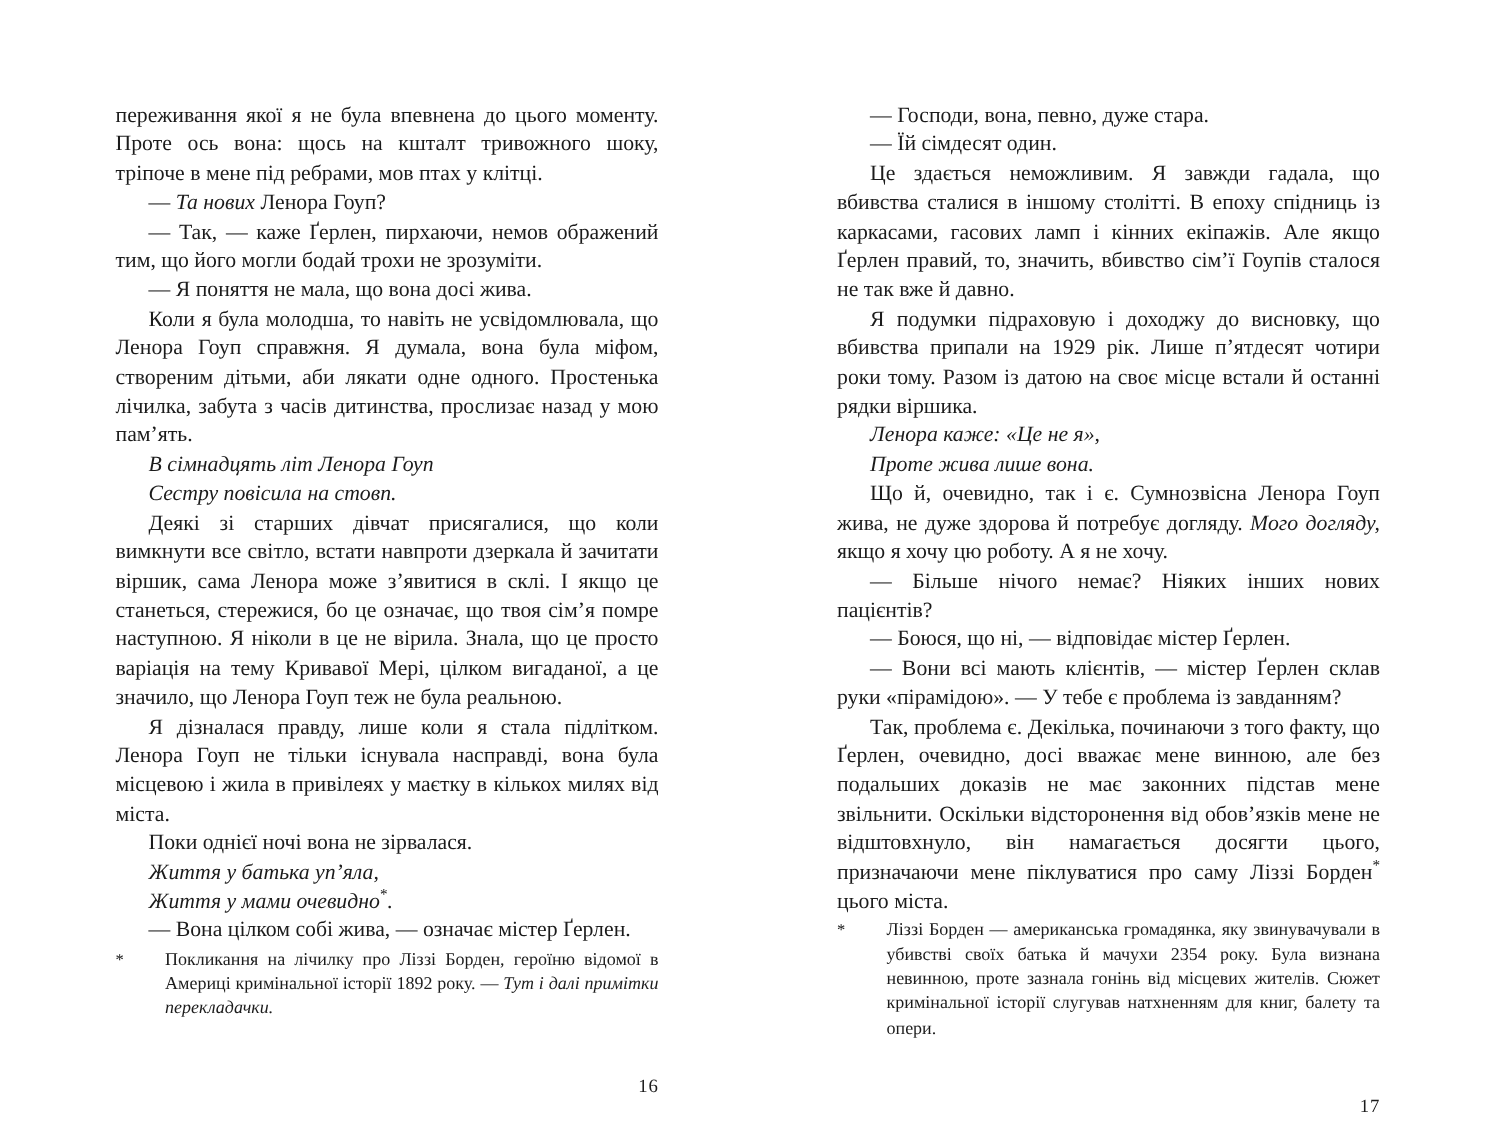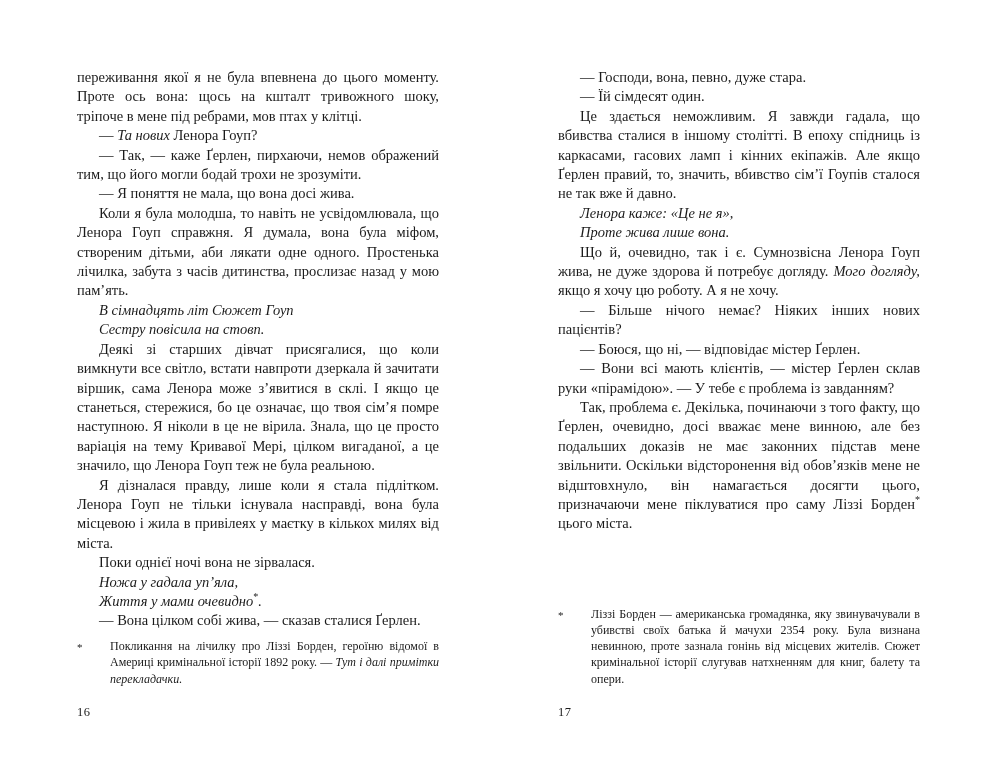--- a/index.html
+++ b/index.html
@@ -37,59 +37,60 @@
   .footnote {
     margin-top: auto;
     display: flex;
     font-size: 12px;
     line-height: 16.3px;
     text-align: justify;
   }
   .fn-marker { width: 33px; flex: none; font-size: 11px; padding-top: 1px; }
   .fn-text { flex: 1; }
   .page-number {
-    margin-top: 18px;
-    text-align: left;
+    margin-top: 37px;
+    text-align: right;
     font-size: 12.5px;
     letter-spacing: 0.5px;
   }
 </style>
 </head>
 <body>
 
 <div class="spread">
 
   <div class="page left">
     <div class="page-text">
         <p class="para noindent"><span>переживання якої я не була впевнена до цього моменту. Проте ось вона: щось на кшталт тривожного шоку, тріпоче в мене під ребрами, мов птах у клітці.</span></p>
         <p class="para"><span>— </span><span class="it">Та нових</span><span> Ленора Гоуп?</span></p>
         <p class="para"><span>— Так, — каже Ґерлен, пирхаючи, немов ображений тим, що його могли бодай трохи не зрозуміти.</span></p>
         <p class="para"><span>— Я поняття не мала, що вона досі жива.</span></p>
         <p class="para"><span>Коли я була молодша, то навіть не усвідомлювала, що Ленора Гоуп справжня. Я думала, вона була міфом, створеним дітьми, аби лякати одне одного. Простенька лічилка, забута з часів дитинства, прослизає назад у мою пам’ять.</span></p>
-        <p class="para"><span class="it">В сімнадцять літ Сюжет Гоуп</span></p>
+        <p class="para"><span class="it">В сімнадцять літ Ленора Гоуп</span></p>
         <p class="para"><span class="it">Сестру повісила на стовп.</span></p>
         <p class="para"><span>Деякі зі старших дівчат присягалися, що коли вимкнути все світло, встати навпроти дзеркала й зачитати віршик, сама Ленора може з’явитися в склі. І якщо це станеться, стережися, бо це означає, що твоя сім’я помре наступною. Я ніколи в це не вірила. Знала, що це просто варіація на тему Кривавої Мері, цілком вигаданої, а це значило, що Ленора Гоуп теж не була реальною.</span></p>
         <p class="para"><span>Я дізналася правду, лише коли я стала підлітком. Ленора Гоуп не тільки існувала насправді, вона була місцевою і жила в привілеях у маєтку в кількох милях від міста.</span></p>
         <p class="para"><span>Поки однієї ночі вона не зірвалася.</span></p>
-        <p class="para"><span class="it">Ножа у гадала уп’яла,</span></p>
+        <p class="para"><span class="it">Життя у батька уп’яла,</span></p>
         <p class="para"><span class="it">Життя у мами очевидно</span><sup class="fn-ref">*</sup><span class="it">.</span></p>
-        <p class="para"><span>— Вона цілком собі жива, — сказав сталися Ґерлен.</span></p>
+        <p class="para"><span>— Вона цілком собі жива, — означає містер Ґерлен.</span></p>
       </div>
     <div class="footnote">
       <span class="fn-marker">*</span>
       <div class="fn-text"><span>Покликання на лічилку про Ліззі Борден, героїню відомої в Америці кримінальної історії 1892 року. — </span><span class="it">Тут і далі примітки перекладачки.</span></div>
     </div>
     <div class="page-number">16</div>
   </div>
 
   <div class="page right">
     <div class="page-text">
         <p class="para"><span>— Господи, вона, певно, дуже стара.</span></p>
         <p class="para"><span>— Їй сімдесят один.</span></p>
         <p class="para"><span>Це здається неможливим. Я завжди гадала, що вбивства сталися в іншому столітті. В епоху спідниць із каркасами, гасових ламп і кінних екіпажів. Але якщо Ґерлен правий, то, значить, вбивство сім’ї Гоупів сталося не так вже й давно.</span></p>
+        <p class="para"><span>Я подумки підраховую і доходжу до висновку, що вбивства припали на 1929 рік. Лише п’ятдесят чотири роки тому. Разом із датою на своє місце встали й останні рядки віршика.</span></p>
         <p class="para"><span class="it">Ленора каже: «Це не я»,</span></p>
         <p class="para"><span class="it">Проте жива лише вона.</span></p>
         <p class="para"><span>Що й, очевидно, так і є. Сумнозвісна Ленора Гоуп жива, не дуже здорова й потребує догляду. </span><span class="it">Мого догляду,</span><span> якщо я хочу цю роботу. А я не хочу.</span></p>
         <p class="para"><span>— Більше нічого немає? Ніяких інших нових пацієнтів?</span></p>
         <p class="para"><span>— Боюся, що ні, — відповідає містер Ґерлен.</span></p>
         <p class="para"><span>— Вони всі мають клієнтів, — містер Ґерлен склав руки «пірамідою». — У тебе є проблема із завданням?</span></p>
         <p class="para"><span>Так, проблема є. Декілька, починаючи з того факту, що Ґерлен, очевидно, досі вважає мене винною, але без подальших доказів не має законних підстав мене звільнити. Оскільки відсторонення від обов’язків мене не відштовхнуло, він намагається досягти цього, призначаючи мене піклуватися про саму Ліззі Борден</span><sup class="fn-ref">*</sup><span> цього міста.</span></p>
       </div>
     <div class="footnote">
       <span class="fn-marker">*</span>

